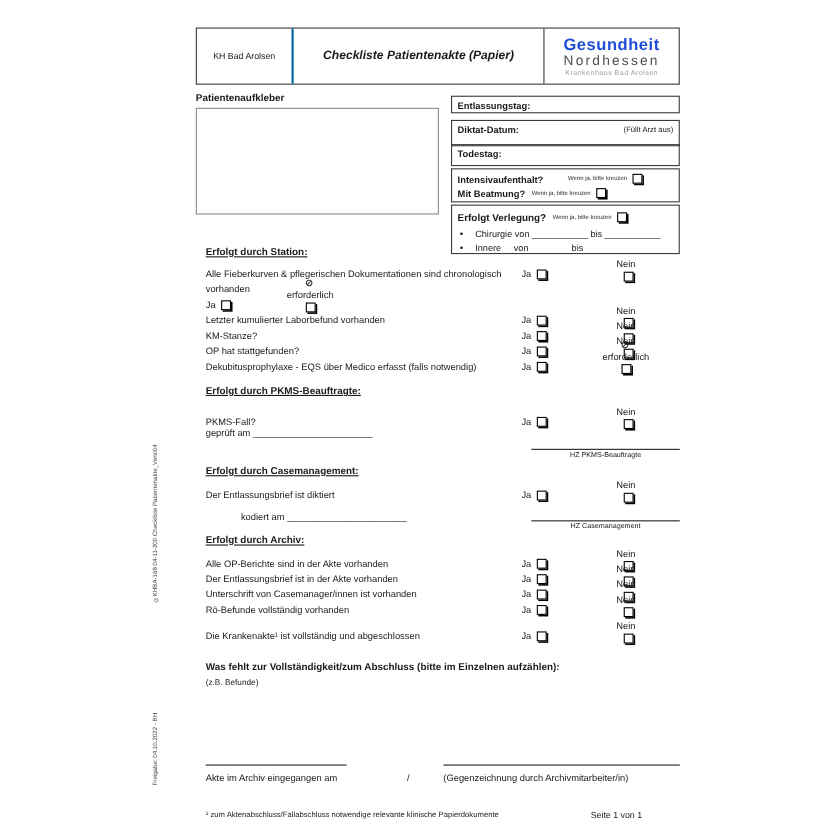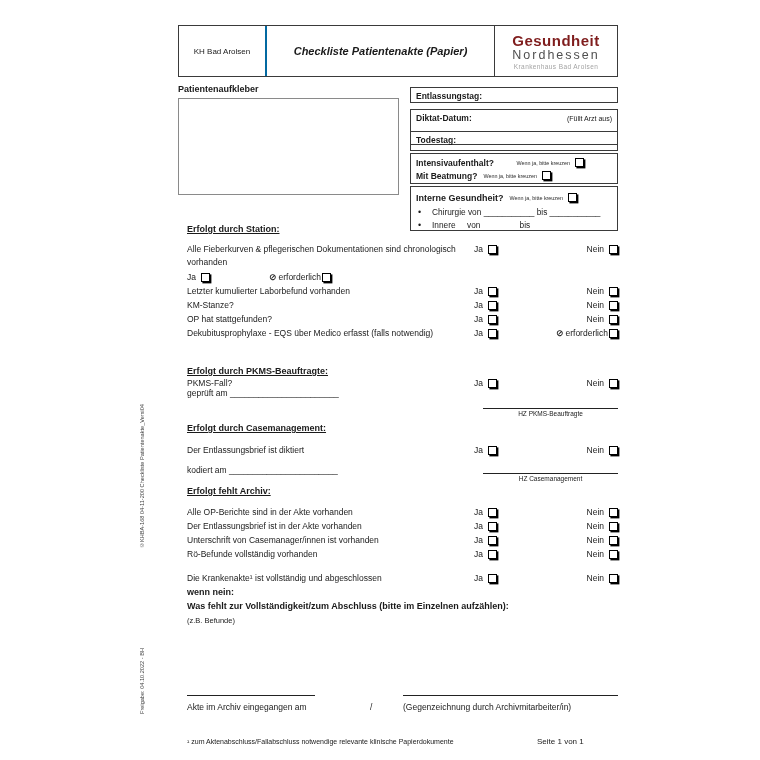--- a/index.html
+++ b/index.html
@@ -7,21 +7,21 @@
     width:760px;height:760px;background:#ffffff;position:relative;
     font-family:"Liberation Sans","DejaVu Sans",sans-serif;color:#1a1a1a;
     overflow:hidden;
   }
   
   .hdr{position:absolute;left:178px;top:25px;width:440px;height:52px;display:flex;border:1px solid #3a3a3a;box-sizing:border-box;}
   .hdr-cell{display:flex;align-items:center;justify-content:center;box-sizing:border-box;}
   .hdr-left{width:88px;border-right:2px solid #0369a1;font-size:8px;}
   .hdr-mid{width:228px;border-right:1px solid #3a3a3a;font-size:11px;font-weight:bold;text-align:right;font-style:italic;}
   .hdr-logo{flex:1;flex-direction:column;justify-content:center;line-height:1.05;padding-top:2px;}
-  .logo1{font-size:15px;font-weight:bold;color:#7f1d1d;letter-spacing:0.5px;}
+  .logo1{font-size:15px;font-weight:bold;color:#1d4ed8;letter-spacing:0.5px;}
   .logo2{font-size:12.5px;color:#4f4f4f;letter-spacing:2px;}
   .logo3{font-size:6.5px;color:#a3a3a3;margin-top:2px;letter-spacing:0.4px;}
   
   .pat-label{position:absolute;left:178px;top:84px;font-size:9px;font-weight:bold;}
   .pat-box{position:absolute;left:178px;top:98px;width:221px;height:97px;border:1px solid #8a8a8a;box-sizing:border-box;}
   
   .ibox{position:absolute;left:410px;width:208px;border:1px solid #3a3a3a;box-sizing:border-box;padding:3px 5px;font-size:8.5px;}
   .ibox b{font-size:8.5px;}
   .irow{display:flex;align-items:center;}
   .inote{margin-left:auto;font-size:7px;font-weight:normal;}
@@ -30,21 +30,21 @@
   .iline{display:flex;align-items:center;height:13px;}
   .bullet-line{display:flex;align-items:center;height:15px;font-size:8.3px;white-space:pre;}
   .bullet-dot{width:14px;text-align:left;padding-left:2px;font-size:9px;}
   .vq{font-size:9px;font-weight:bold;}
   
   .content{position:absolute;left:178px;top:0;width:440px;height:760px;}
   .sec-title{position:absolute;left:9px;font-size:9px;font-weight:bold;text-decoration:underline;}
   .crow{position:absolute;left:9px;right:0;display:flex;align-items:flex-start;font-size:8.5px;line-height:13px;}
   .ctext{flex:1;padding-right:8px;}
   .cja{width:46px;white-space:nowrap;display:flex;align-items:center;height:13px;}
-  .cno{width:98px;white-space:nowrap;display:flex;align-items:center;justify-content:flex-end;height:13px;}
+  .cno{width:98px;white-space:nowrap;display:flex;align-items:center;justify-content:flex-end;height:13px;flex-direction:column;}
   .noreq{font-size:9px;font-weight:bold;margin-right:2px;line-height:9px;}
   .dateline{position:absolute;left:9px;font-size:8.5px;white-space:pre;}
   .sigblock{position:absolute;left:305px;width:135px;text-align:center;}
   .sigline{border-bottom:1px solid #222;height:9px;}
   .sigcap{font-size:6.5px;margin-top:1px;}
   .bold9{font-size:9px;font-weight:bold;}
   
   .bline{border-bottom:1px solid #222;position:absolute;height:1px;}
   .blabel{position:absolute;font-size:8.5px;white-space:nowrap;}
   .footnote{position:absolute;left:187px;top:738px;font-size:7px;}
@@ -69,21 +69,21 @@
 </div>
 
 <div class="pat-label">Patientenaufkleber</div>
 <div class="pat-box"></div>
 
 <div class="ibox" style="top:87px;height:16px;">
   <div class="irow">
       <b>Entlassungstag:</b>
     </div>
 </div>
-<div class="ibox" style="top:109px;height:36px;">
+<div class="ibox" style="top:109px;height:24px;">
   <div class="irow">
       <b>Diktat-Datum:</b>
   <span class="inote">(Füllt Arzt aus)</span>
     </div>
 </div>
 <div class="ibox" style="top:131px;height:20px;">
   <div class="irow">
       <b>Todestag:</b>
     </div>
 </div>
@@ -95,21 +95,21 @@
       <span style="width:28px;"></span>
     </div>
   <div class="iline">
       <b>Mit Beatmung?</b>
     <span class="hint">Wenn ja, bitte kreuzen</span>
     <span class="cb"></span>
     </div>
 </div>
 <div class="ibox" style="top:186px;height:45px;padding-top:4px;">
   <div class="iline">
-      <span class="vq">Interne Gesundheit?</span>
+      <span class="vq">Erfolgt Verlegung?</span>
     <span class="hint">Wenn ja, bitte kreuzen</span>
     <span class="cb"></span>
     </div>
   <div class="bullet-line"><span class="bullet-dot">•</span><span>Chirurgie von ___________ bis ___________</span></div>
   <div class="bullet-line" style="height:12px;"><span class="bullet-dot">•</span><span>Innere     von                 bis</span></div>
 </div>
 
 <div class="content">
 
   <div class="sec-title" style="top:224px;">Erfolgt durch Station:</div>
@@ -174,21 +174,21 @@
         <span>Ja</span>
         <span class="cb"></span>
       </div>
     <div class="cno">
         <span class="noreq">⊘</span>
         <span>erforderlich</span>
         <span class="cb" style="margin-left:1px;"></span>
       </div>
   </div>
 
-  <div class="sec-title" style="top:366px;">Erfolgt durch PKMS-Beauftragte:</div>
+  <div class="sec-title" style="top:350px;">Erfolgt durch PKMS-Beauftragte:</div>
   <div class="crow" style="top:377px;">
     <div class="ctext">PKMS-Fall?</div>
     <div class="cja">
         <span>Ja</span>
         <span class="cb"></span>
       </div>
     <div class="cno">
         <span>Nein</span>
         <span class="cb"></span>
       </div>
@@ -204,27 +204,27 @@
     <div class="ctext">Der Entlassungsbrief ist diktiert</div>
     <div class="cja">
         <span>Ja</span>
         <span class="cb"></span>
       </div>
     <div class="cno">
         <span>Nein</span>
         <span class="cb"></span>
       </div>
   </div>
-  <div class="dateline" style="top:465px;">kodiert am _______________________</div>
+  <div class="dateline" style="top:465px;margin-left:32px;">kodiert am _______________________</div>
   <div class="sigblock" style="top:464px;">
     <div class="sigline"></div>
     <div class="sigcap">HZ Casemanagement</div>
   </div>
 
-  <div class="sec-title" style="top:486px;">Erfolgt fehlt Archiv:</div>
+  <div class="sec-title" style="top:486px;">Erfolgt durch Archiv:</div>
   <div class="crow" style="top:506px;">
     <div class="ctext">Alle OP-Berichte sind in der Akte vorhanden</div>
     <div class="cja">
         <span>Ja</span>
         <span class="cb"></span>
       </div>
     <div class="cno">
         <span>Nein</span>
         <span class="cb"></span>
       </div>
@@ -267,23 +267,20 @@
     <div class="ctext">Die Krankenakte¹ ist vollständig und abgeschlossen</div>
     <div class="cja">
         <span>Ja</span>
         <span class="cb"></span>
       </div>
     <div class="cno">
         <span>Nein</span>
         <span class="cb"></span>
       </div>
   </div>
-  <div class="crow bold9" style="top:586px;">
-      <span>wenn nein:</span>
-    </div>
   <div class="crow bold9" style="top:600px;">
       <span>Was fehlt zur Vollständigkeit/zum Abschluss (bitte im Einzelnen aufzählen):</span>
     </div>
   <div class="crow" style="top:614px;font-size:7.5px;">
       <span>(z.B. Befunde)</span>
     </div>
 
   <div class="bline" style="left:9px;top:694px;width:128px;"></div>
   <div class="blabel" style="left:9px;top:702px;">Akte im Archiv eingegangen am</div>
   <div class="blabel" style="left:192px;top:702px;">/</div>

